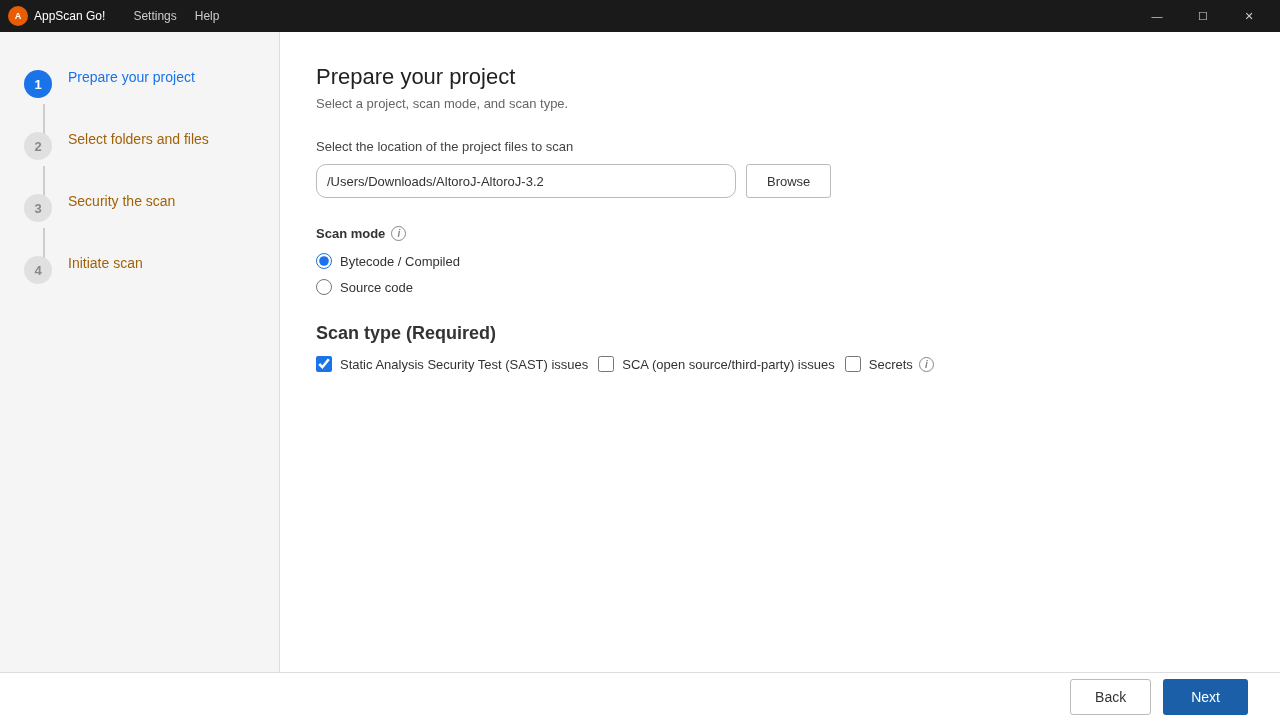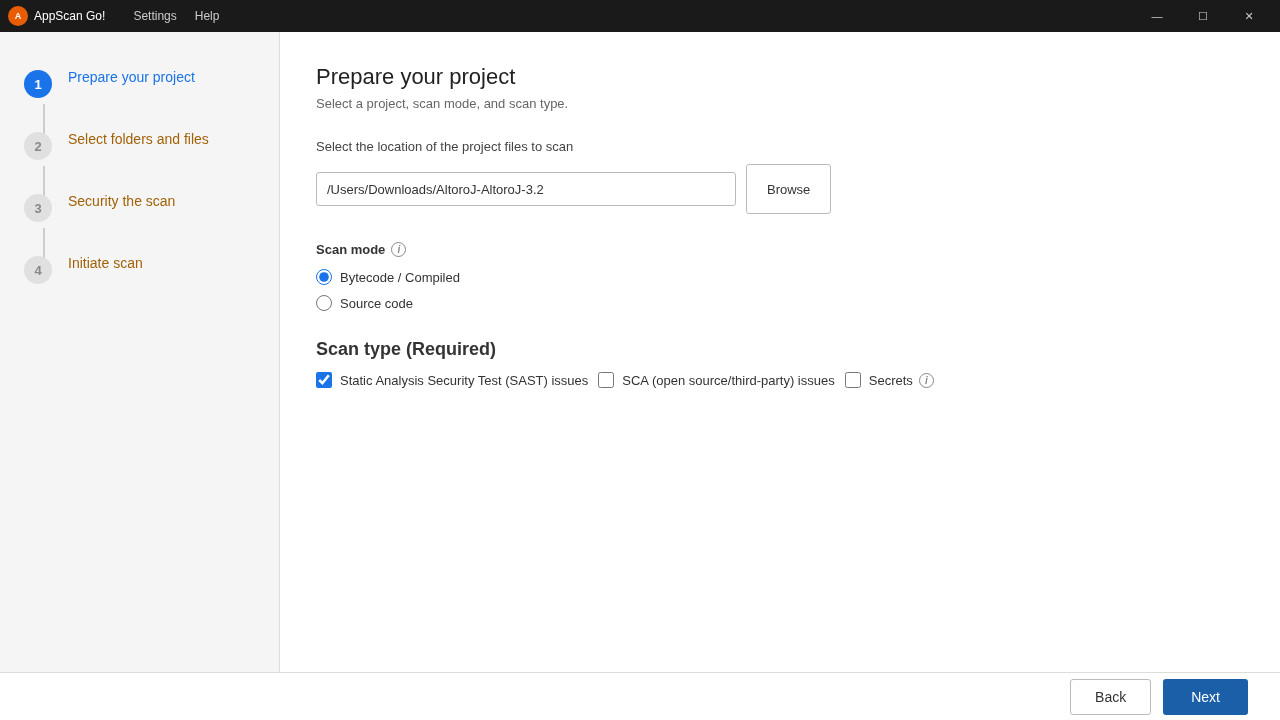--- a/index.html
+++ b/index.html
@@ -124,29 +124,29 @@
       display: flex;
       align-items: center;
       gap: 10px;
       margin-bottom: 28px;
     }
     .file-input {
       flex: 1;
       max-width: 420px;
       height: 34px;
       border: 1px solid #bbb;
-      border-radius: 3px;
+      border-radius: 10px;
       padding: 0 10px;
       font-size: 13px;
       color: #333;
       background: #fff;
       outline: none;
     }
     .browse-btn {
-      height: 50px;
+      height: 34px;
       padding: 0 20px;
       background: #fff;
       border: 1px solid #bbb;
       border-radius: 3px;
       font-size: 13px;
       color: #333;
       cursor: pointer;
     }
 
     .scan-mode-section { margin-bottom: 28px; }

